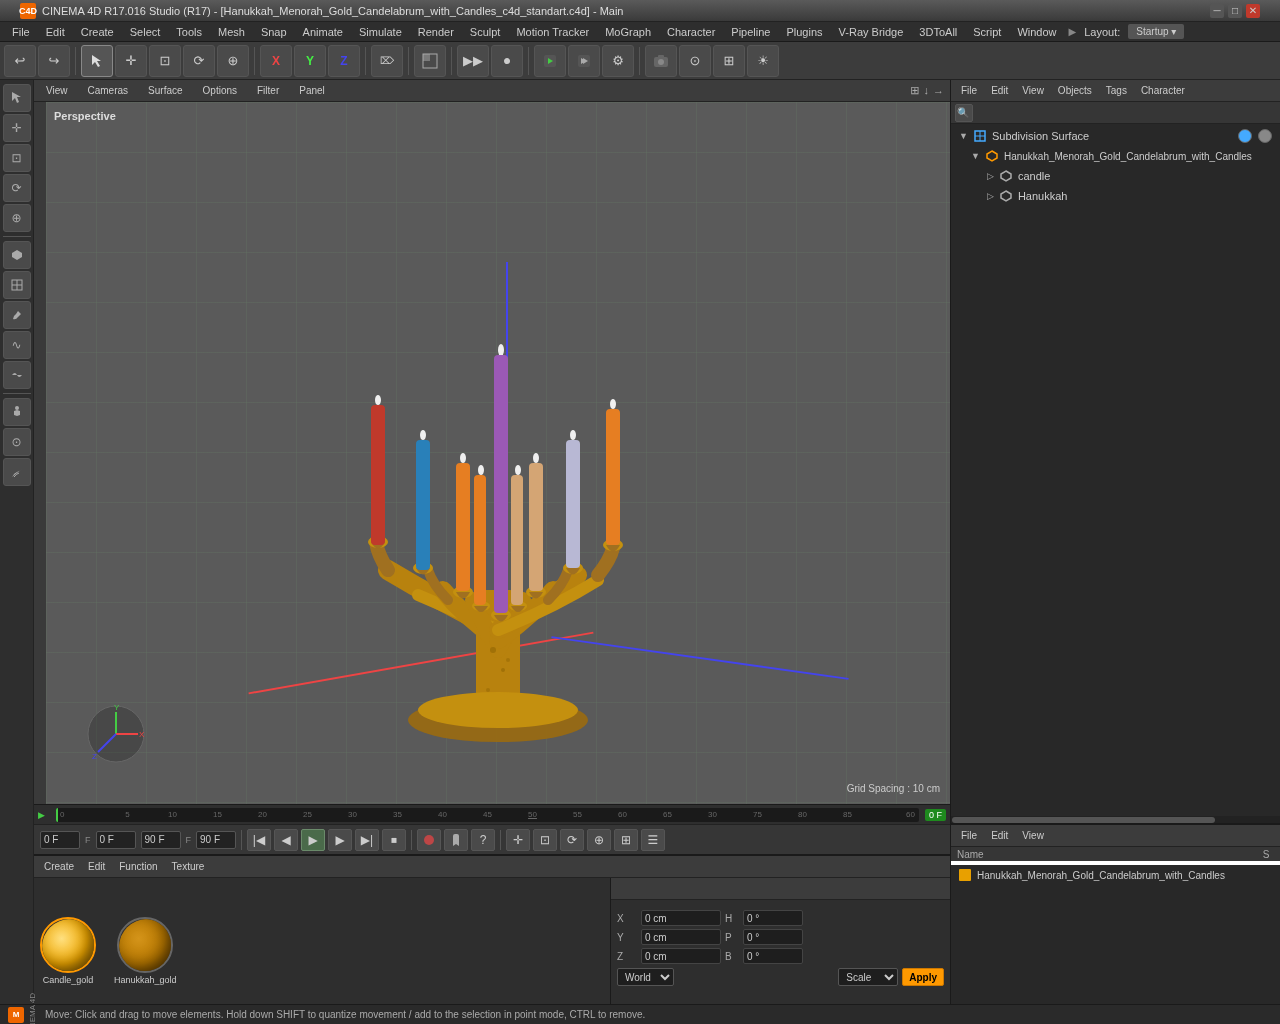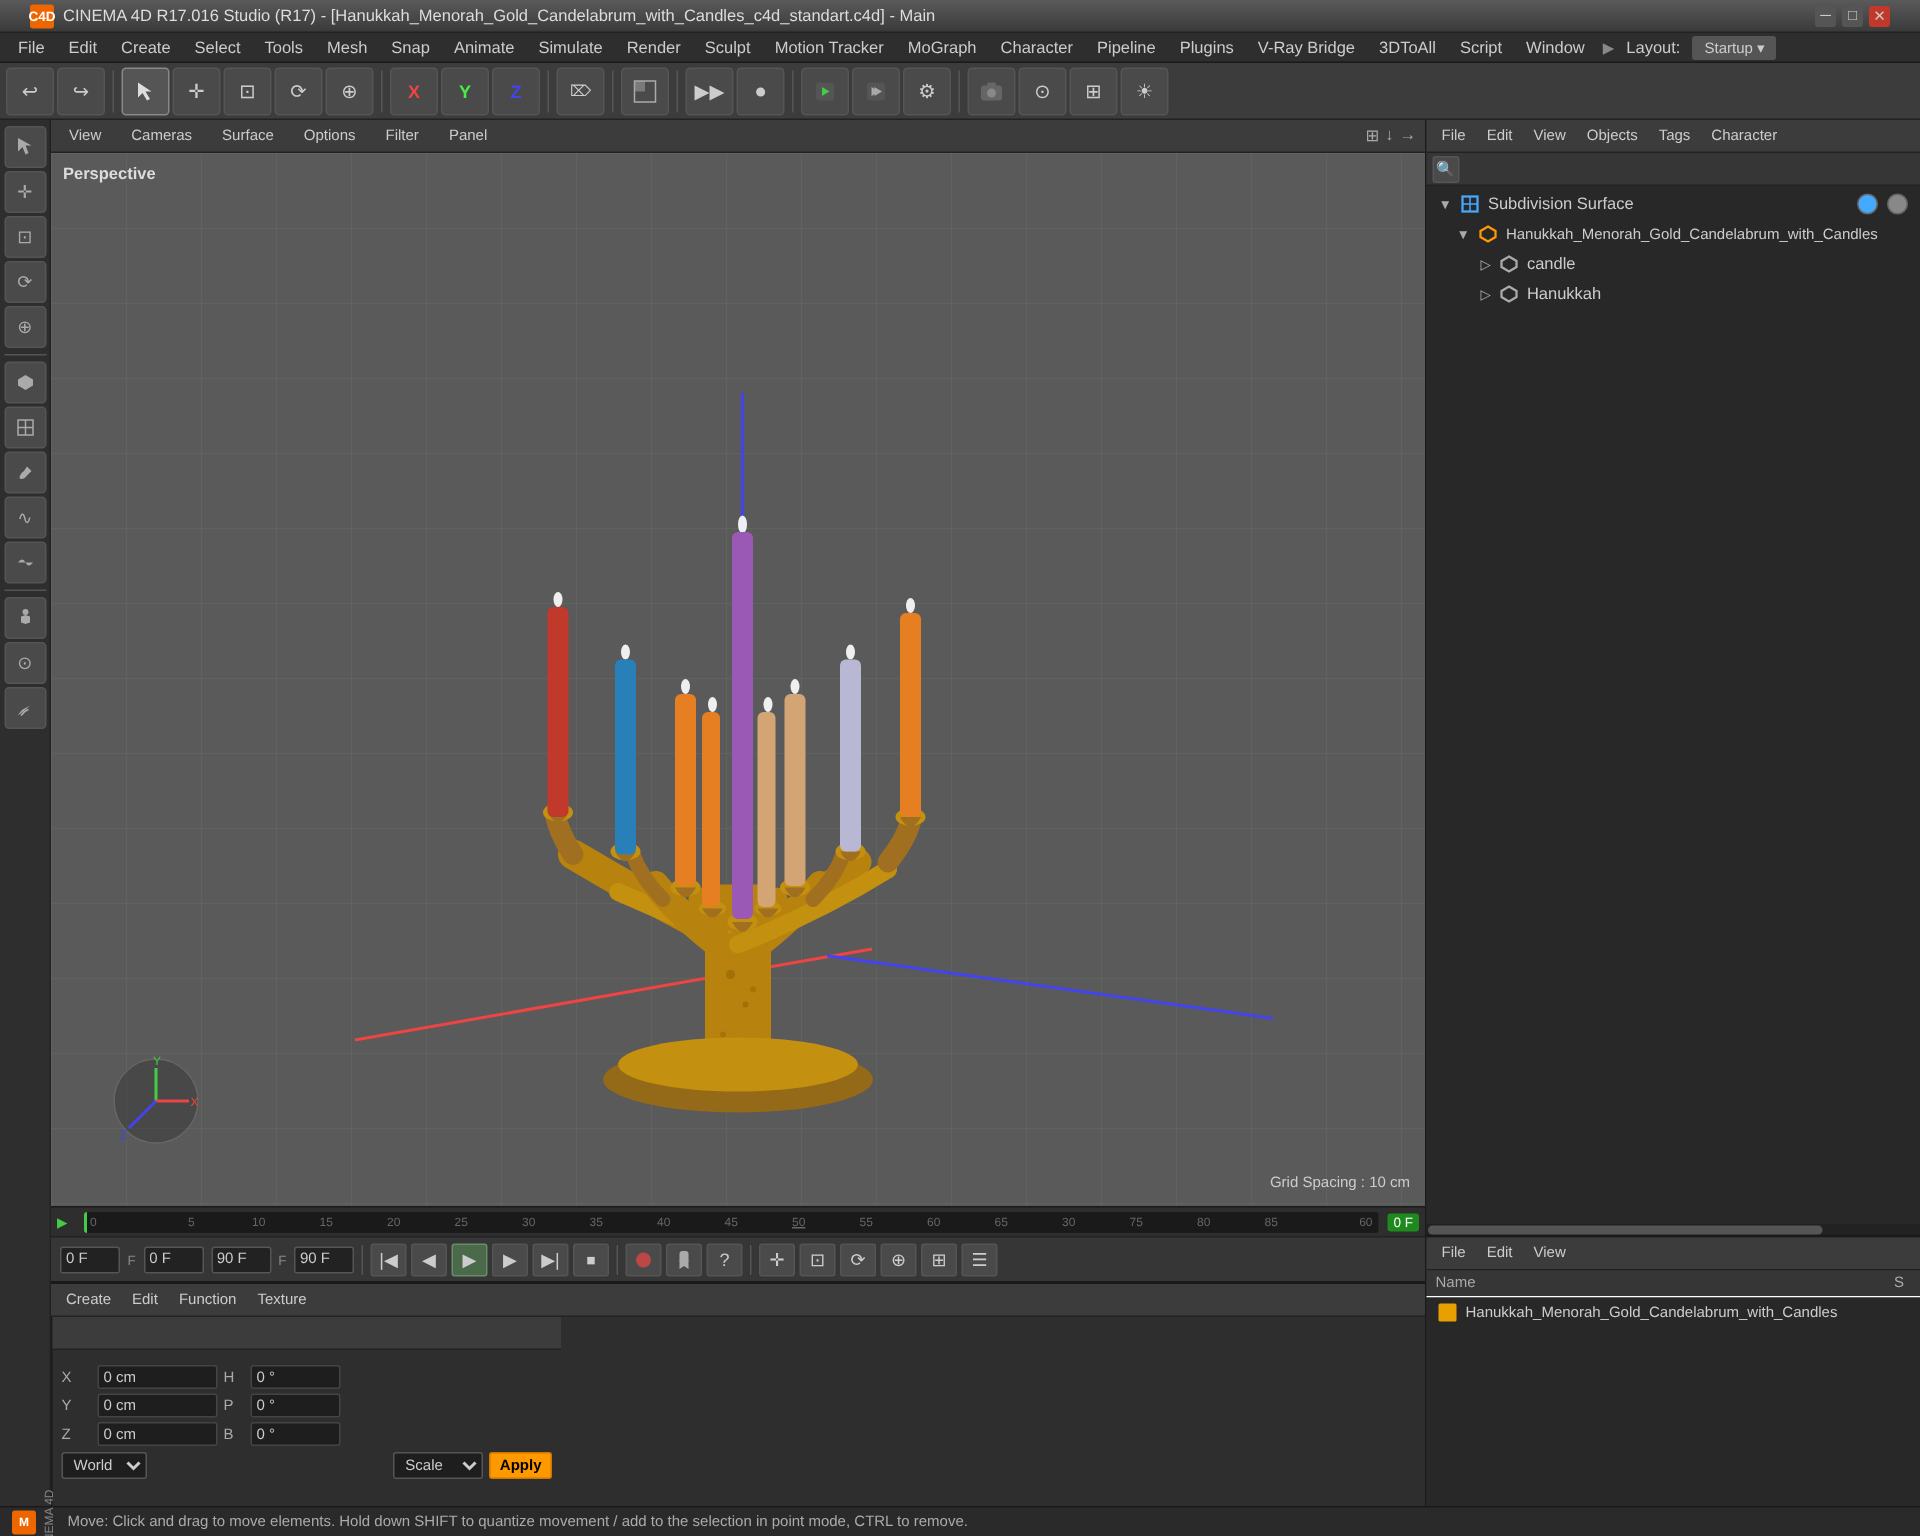--- a/index.html
+++ b/index.html
@@ -58,21 +58,21 @@
     #viewport-header {
       height: 22px; background: #3c3c3c; border-bottom: 1px solid #222;
       display: flex; align-items: center; padding: 0 6px; gap: 8px;
     }
     .vp-menu { padding: 2px 6px; color: #ccc; font-size: 10px; cursor: pointer; }
     #vp-corner { margin-left: auto; display: flex; gap: 4px; }
     .vp-corner-btn { color: #aaa; font-size: 11px; cursor: pointer; }
 
     
     #viewport-canvas {
-      flex: 1; background: #606060; position: relative; overflow: hidden;
+      flex: 1; background: #606060; position: relative; overflow: hidden; margin-left: 12px;
     }
 
     
     #viewport-canvas::before {
       content: ''; position: absolute; inset: 0;
       background:
         linear-gradient(rgba(100,120,100,0.3) 1px, transparent 1px),
         linear-gradient(90deg, rgba(100,120,100,0.3) 1px, transparent 1px);
       background-size: 50px 50px;
       background-color: #5a5a5a;
@@ -570,20 +570,36 @@
     </div>
 
     <div id="bottom-area">
       <div id="material-header">
         <span class="panel-menu">Create</span>
         <span class="panel-menu">Edit</span>
         <span class="panel-menu">Function</span>
         <span class="panel-menu">Texture</span>
       </div>
       <div id="material-content">
+        <div id="material-list">
+
+          <div style="display:flex; flex-direction:column; align-items:center; cursor:pointer;">
+            <div style="width:56px; height:56px; border-radius:50%; border:2px solid #f90; overflow:hidden; position:relative;">
+              <div style="width:56px; height:56px; border-radius:50%; background: radial-gradient(circle at 35% 35%, #ffe080, #f0a800, #8a5c00); box-shadow: inset -8px -8px 15px rgba(0,0,0,0.5);"></div>
+            </div>
+            <span style="font-size:9px; color:#ccc; margin-top:2px; text-align:center;">Candle_gold</span>
+          </div>
+
+          <div style="display:flex; flex-direction:column; align-items:center; cursor:pointer; margin-left:10px;">
+            <div style="width:56px; height:56px; border-radius:50%; border:2px solid #666; overflow:hidden; position:relative;">
+              <div style="width:56px; height:56px; border-radius:50%; background: radial-gradient(circle at 35% 35%, #d4941a, #b87800, #5a3800); box-shadow: inset -8px -8px 15px rgba(0,0,0,0.5);"></div>
+            </div>
+            <span style="font-size:9px; color:#ccc; margin-top:2px; text-align:center;">Hanukkah_gold</span>
+          </div>
+        </div>
 
         <div id="properties-panel">
           <div id="props-header">
             
           </div>
           <div id="props-content">
             <div class="coord-section">
               <div class="prop-row">
                 <span class="prop-label">X</span>
                 <input type="text" class="prop-input" value="0 cm" style="">
@@ -688,21 +704,21 @@
       <div style="position:absolute; left:0; width:80%; height:6px; margin:1px; background:#555; border-radius:3px;"></div>
     </div>
 
     <div id="layers-panel">
       <div id="layers-header">
         <span class="panel-menu">File</span>
         <span class="panel-menu">Edit</span>
         <span class="panel-menu">View</span>
       </div>
 
-      <div style="height:18px; background:#363636; display:flex; align-items:center; padding:0 6px; border-bottom:1px solid #ffffff;">
+      <div style="height:18px; background:#363636; display:flex; align-items:center; padding:0 6px; border-bottom:4px solid #ffffff;">
         <span style="flex:1; color:#aaa; font-size:10px;">Name</span>
         <span style="width:16px; color:#aaa; font-size:10px; text-align:center;">S</span>
       </div>
       <div id="layers-list">
         <div class="layer-item">
           <div class="layer-color" style="background:#e8a000;"></div>
           <span style="color:#ccc; font-size:10px; flex:1;">Hanukkah_Menorah_Gold_Candelabrum_with_Candles</span>
         </div>
       </div>
     </div>

